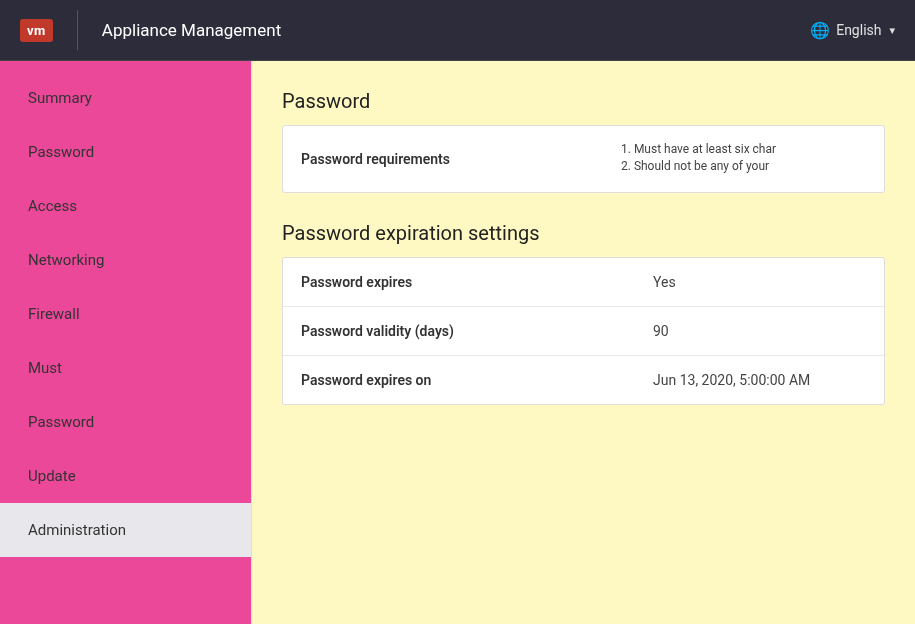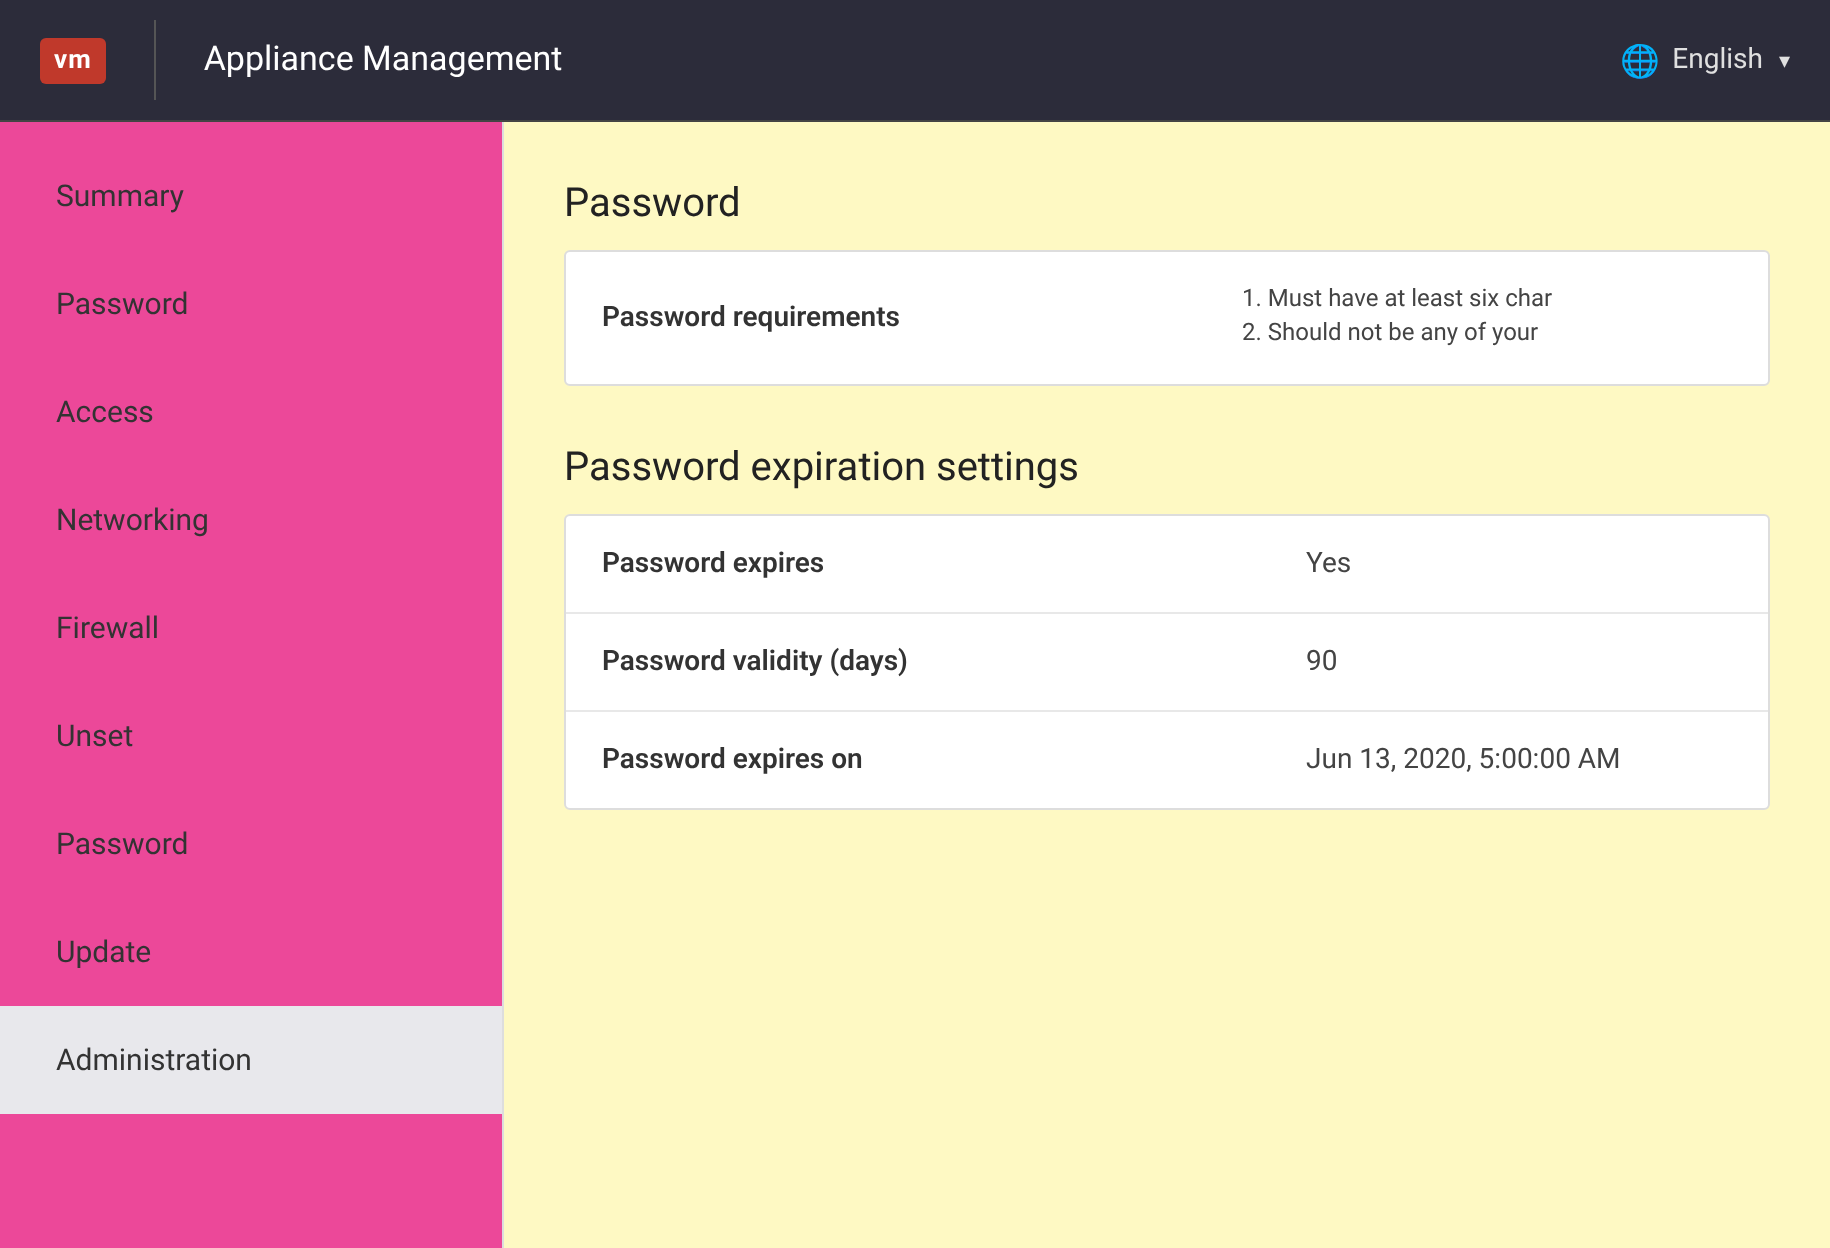--- a/index.html
+++ b/index.html
@@ -189,21 +189,21 @@
     <div class="sidebar-item">
       <span>Access</span>
     </div>
     <div class="sidebar-item">
       <span>Networking</span>
     </div>
     <div class="sidebar-item">
       <span>Firewall</span>
     </div>
     <div class="sidebar-item">
-      <span>Unset</span>
+      <span>Must</span>
     </div>
     <div class="sidebar-item">
       <span>Password</span>
     </div>
     <div class="sidebar-item">
       <span>Update</span>
     </div>
     <div class="sidebar-item active">
       <span>Administration</span>
     </div>

